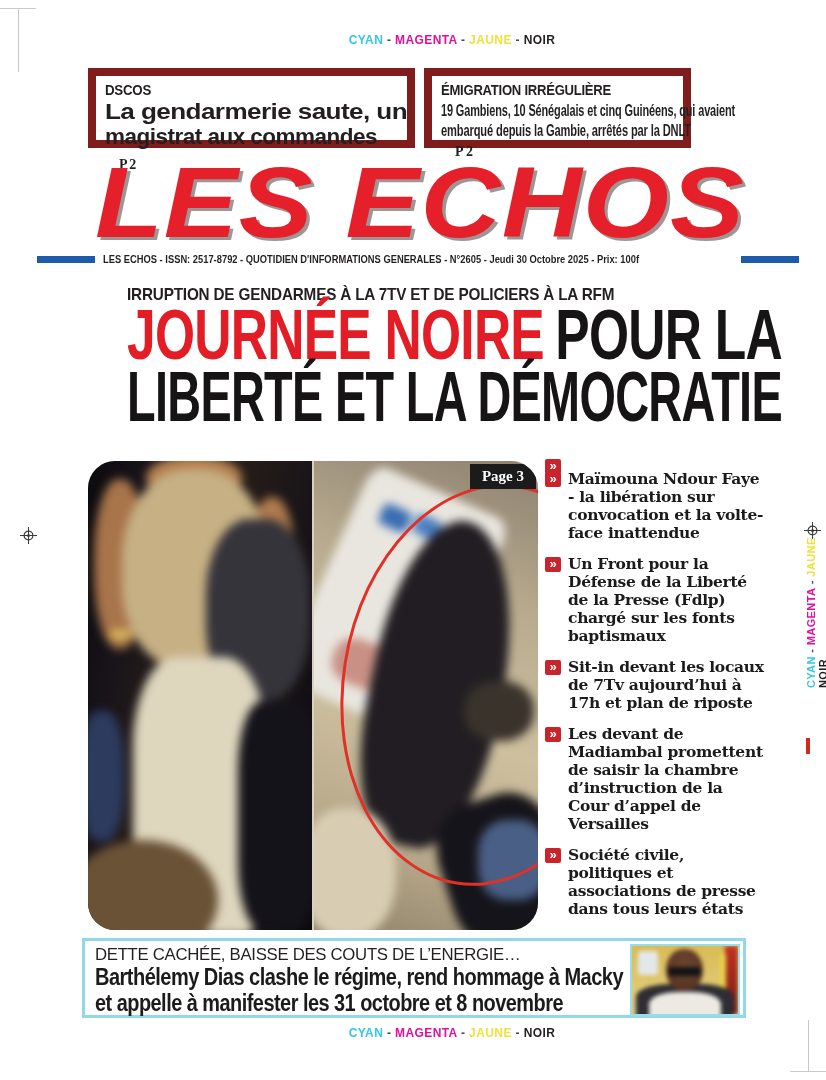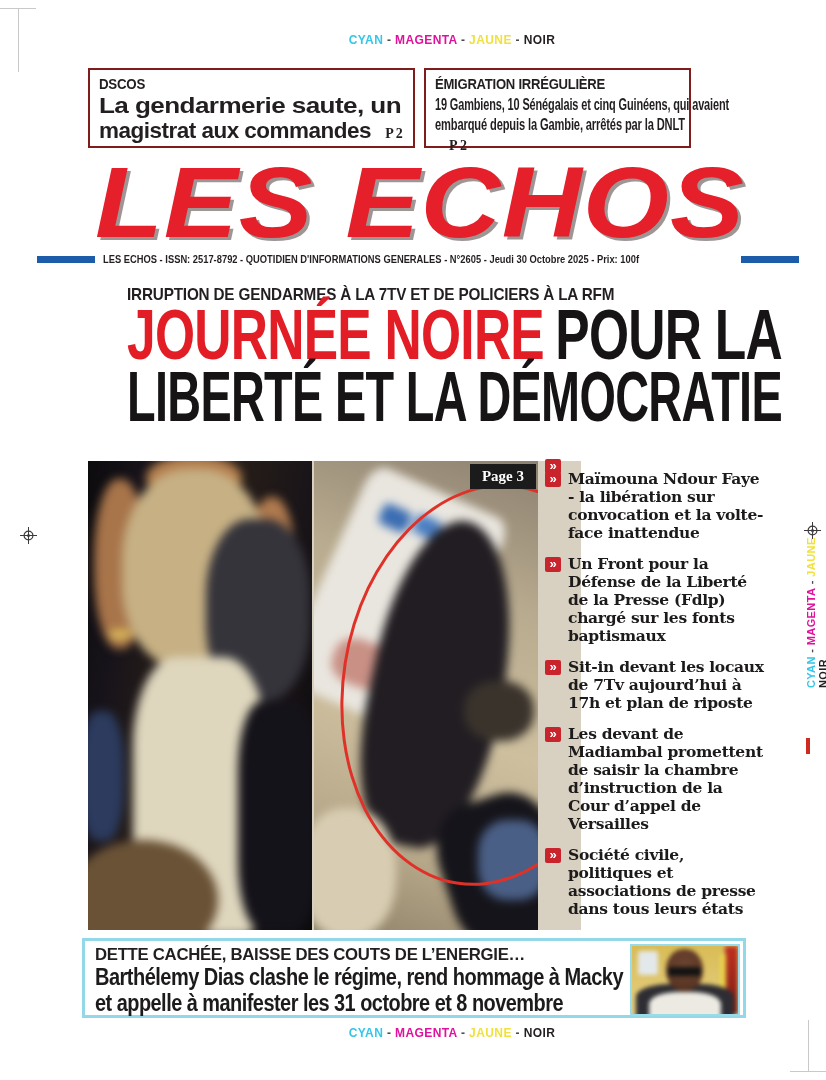--- a/index.html
+++ b/index.html
@@ -10,21 +10,21 @@
   
   .cropline{position:absolute;background:#c9c9c9;}
   .regmark{position:absolute;width:17px;height:17px;}
 
   
   .colorbar{font-size:12px;font-weight:bold;letter-spacing:.4px;}
   .cb-sep{color:#4a4a4c;}
   .colorbar.vert{writing-mode:vertical-rl;transform:rotate(180deg);}
 
   
-  .story-box{position:absolute;border:2px solid #7f1d1d;background:#fff;padding:5px 9px 4px 9px;box-sizing:border-box;}
+  .story-box{position:absolute;border:8px solid #7f1d1d;background:#fff;padding:5px 9px 4px 9px;box-sizing:border-box;}
   .box-kicker{font-weight:bold;font-size:15px;letter-spacing:-0.3px;line-height:17px;}
   .box-headline{font-weight:bold;font-size:22.5px;line-height:25px;letter-spacing:-0.5px;margin-top:1px;}
   .box-headline-sm{font-weight:bold;font-size:16.5px;line-height:20px;letter-spacing:-0.2px;margin-top:2px;}
   .pageref{font-family:"Liberation Serif",serif;font-weight:bold;font-size:14px;margin-left:14px;}
 
   
   .masthead{position:absolute;left:95px;top:154px;width:660px;height:96px;}
   .masthead-title{font-style:italic;font-weight:900;font-size:100px;line-height:96px;color:#e6202a;
                   letter-spacing:1px;text-shadow:3px 3px 0 rgba(40,20,20,.45);}
   .issn-row{position:absolute;left:88px;top:253px;width:660px;display:flex;align-items:center;justify-content:center;gap:8px;}
@@ -32,42 +32,42 @@
   .issn-text{font-size:11px;font-weight:bold;color:#231f20;}
 
   
   .kicker{font-weight:bold;font-size:17px;letter-spacing:-0.2px;}
   .headline{font-weight:900;color:#111;}
   .hl-line{font-size:70px;line-height:62px;font-weight:900;letter-spacing:-1px;white-space:nowrap;}
   .hl-red{color:#e21d26;}
   .hl-black{color:#161414;margin-left:.22em;}
 
   
-  .photo{position:absolute;left:88px;top:461px;width:493px;height:469px;background:#d8d0c0;overflow:hidden;}
+  .photo{position:absolute;left:88px;top:461px;width:450px;height:469px;background:#d8d0c0;overflow:hidden;border-radius:27px;}
   .ph{position:absolute;top:0;height:100%;overflow:hidden;}
   .ph-left{left:0;width:224px;background:linear-gradient(100deg,#0c0b0d 0%,#17131a 18%,#2a2018 42%,#1a1518 72%,#0b0a0c 100%);}
   .ph-right{left:226px;width:224px;background:linear-gradient(200deg,#8d8070 0%,#b7aa8e 28%,#cec09f 55%,#b7a88a 80%,#8f8268 100%);}
   .blur{position:absolute;inset:0;filter:blur(5px);}
   .blob{position:absolute;}
   .ellipse{position:absolute;left:255px;top:22px;width:286px;height:398px;border:3px solid #e03128;
            border-radius:50%;transform:rotate(9deg);}
   .page3{position:absolute;left:382px;top:3px;width:66px;height:25px;background:#1c1b1c;color:#fff;
          font-family:"Liberation Serif",serif;font-weight:bold;font-size:15px;display:flex;align-items:center;justify-content:center;}
 
   
   .bullets{position:absolute;left:545px;top:457px;width:222px;display:flex;flex-direction:column;gap:13px;}
   .bullet{position:relative;padding-left:23px;font-family:"DejaVu Serif","Liberation Serif",serif;
           font-weight:bold;font-size:15.5px;line-height:18px;color:#1c1a1a;letter-spacing:-0.3px;}
   .bmark{position:absolute;left:0;top:2px;width:16px;height:15px;background:#c9242c;color:#fff;
          font-family:"Liberation Sans",sans-serif;font-size:13px;font-weight:bold;line-height:14px;text-align:center;border-radius:2px;}
 
   
   .bottom-box{position:absolute;left:82px;top:938px;width:664px;height:80px;border:3px solid #92d8e8;
               box-sizing:border-box;background:#fff;padding:4px 10px;}
-  .bb-kicker{font-weight:bold;font-size:16.5px;letter-spacing:-0.3px;line-height:19px;}
+  .bb-kicker{font-weight:normal;font-size:16.5px;letter-spacing:-0.3px;line-height:19px;}
   .bb-line{font-weight:bold;font-size:23px;line-height:26px;letter-spacing:-0.6px;color:#1c1a1a;}
   .bb-pageref{font-family:"Liberation Serif",serif;font-weight:bold;font-size:15px;margin-left:28px;}
   .bphoto{position:absolute;right:3px;top:3px;width:106px;height:68px;border:2px solid #9adbe8;
           background:linear-gradient(#d9bc56,#e5cf86);overflow:hidden;}
 
   .red-dash{position:absolute;left:806px;top:738px;width:4px;height:16px;background:#cf2a1e;}
 </style>
 </head>
 <body>
 

